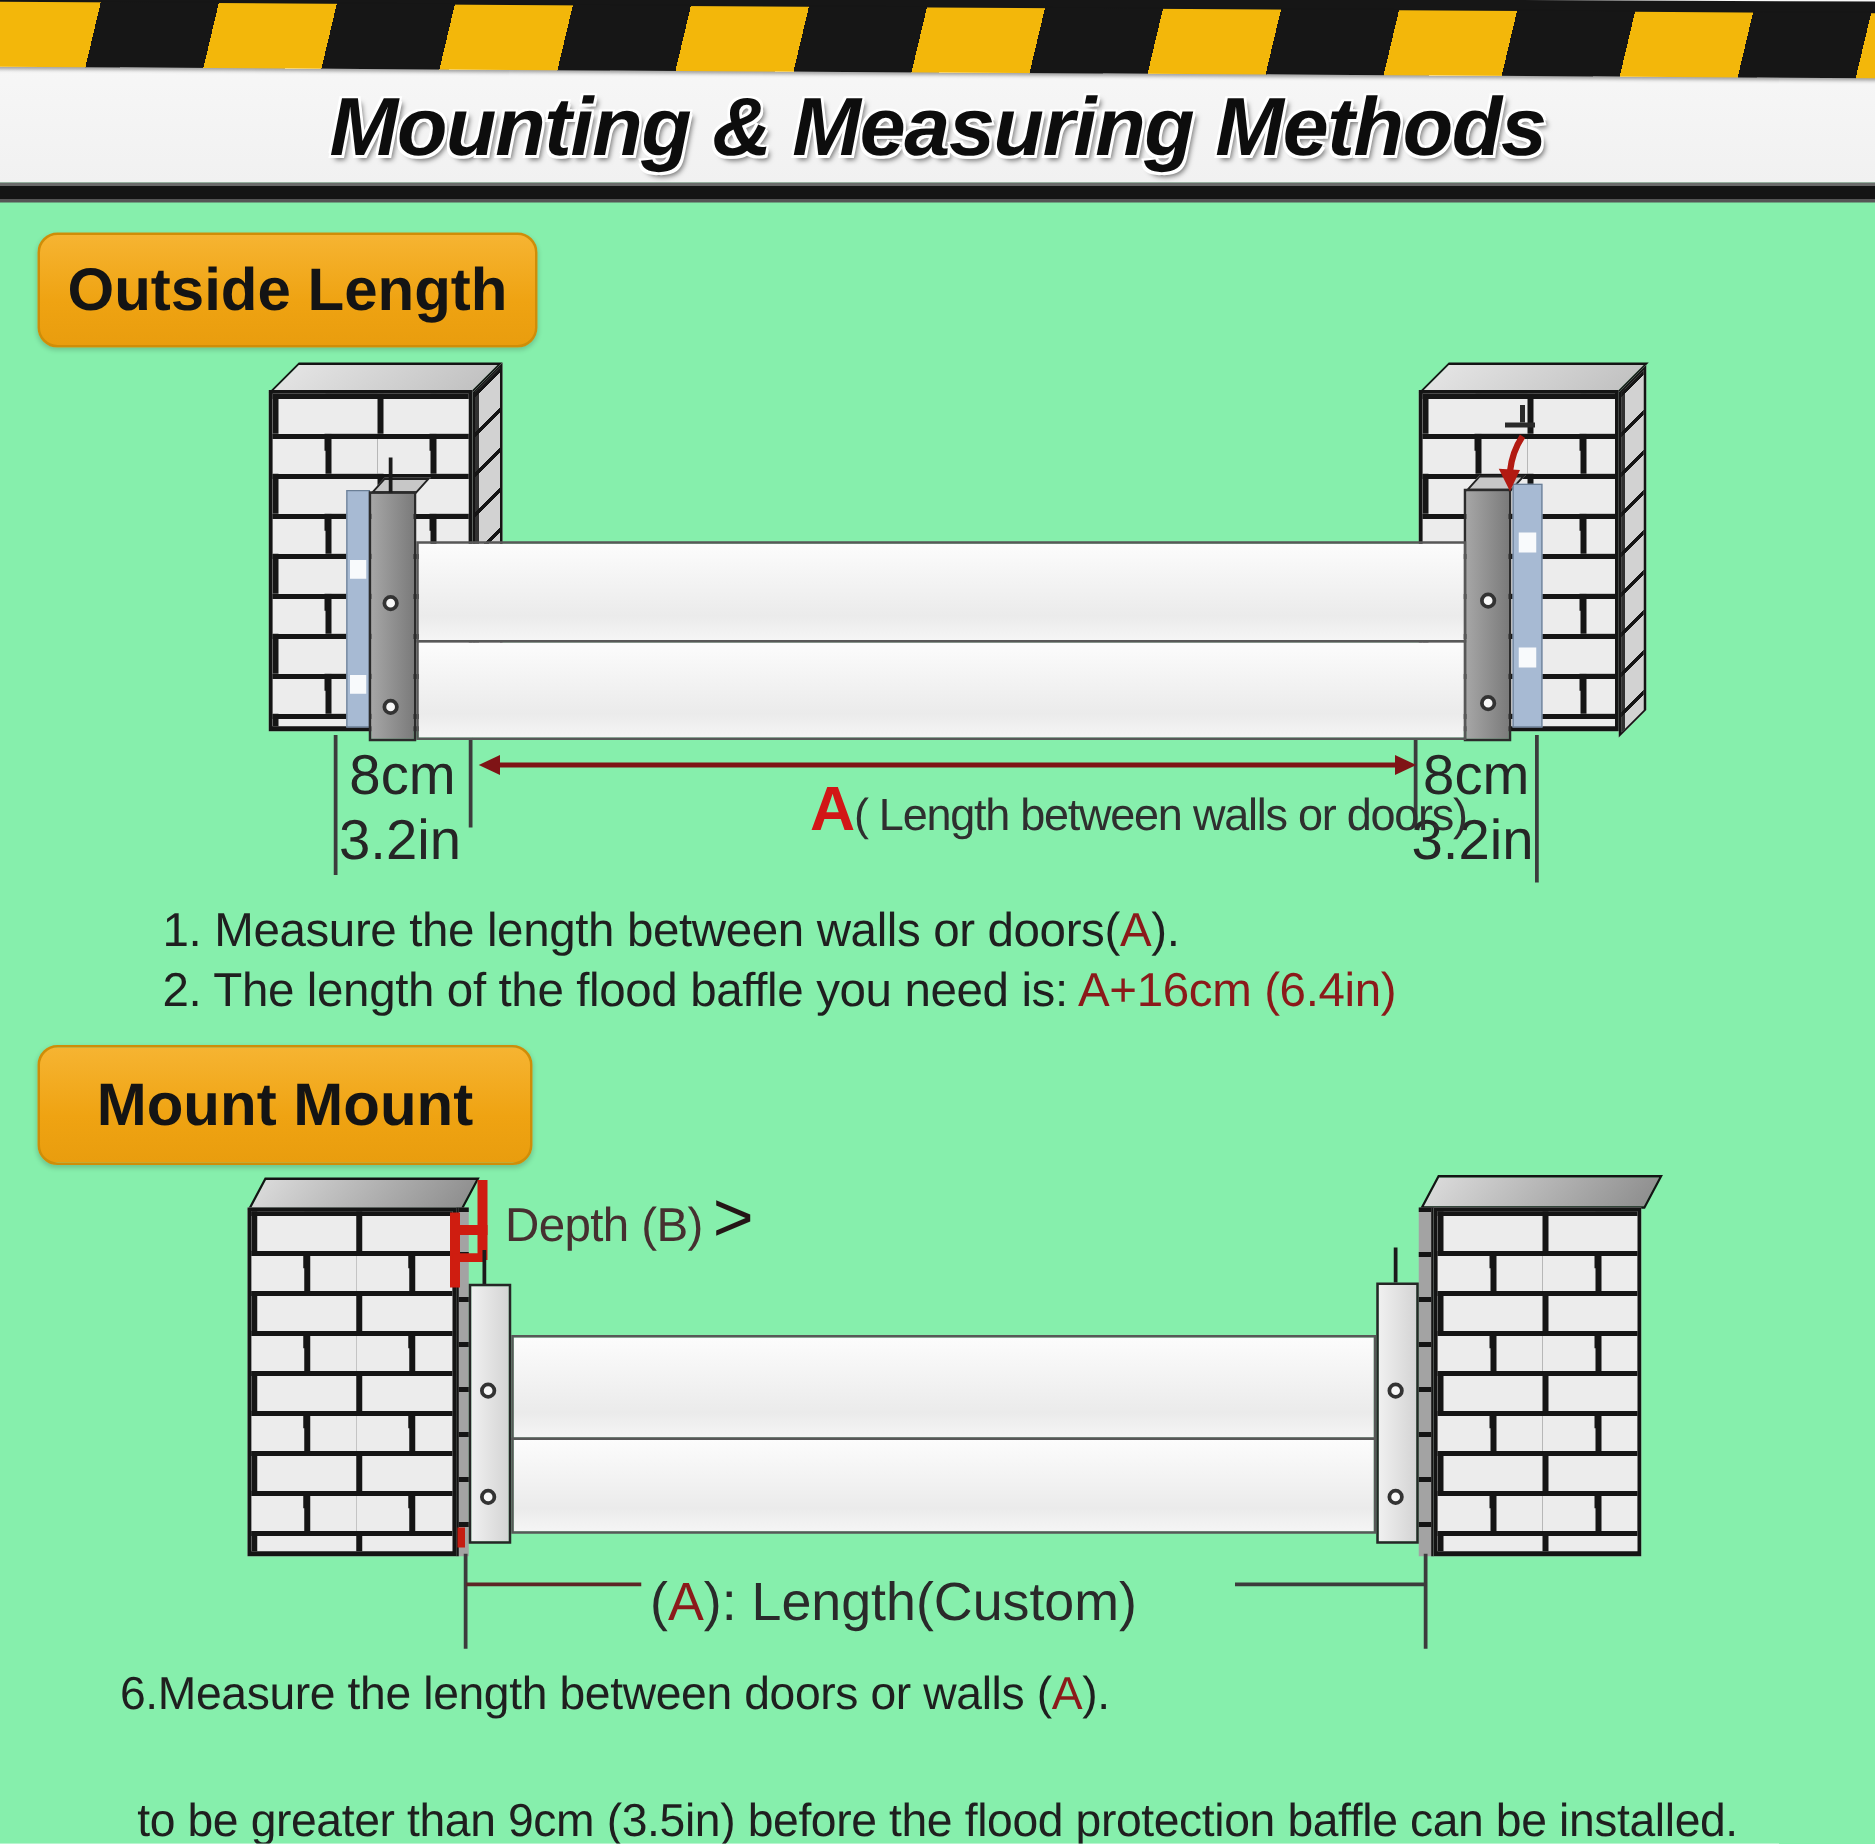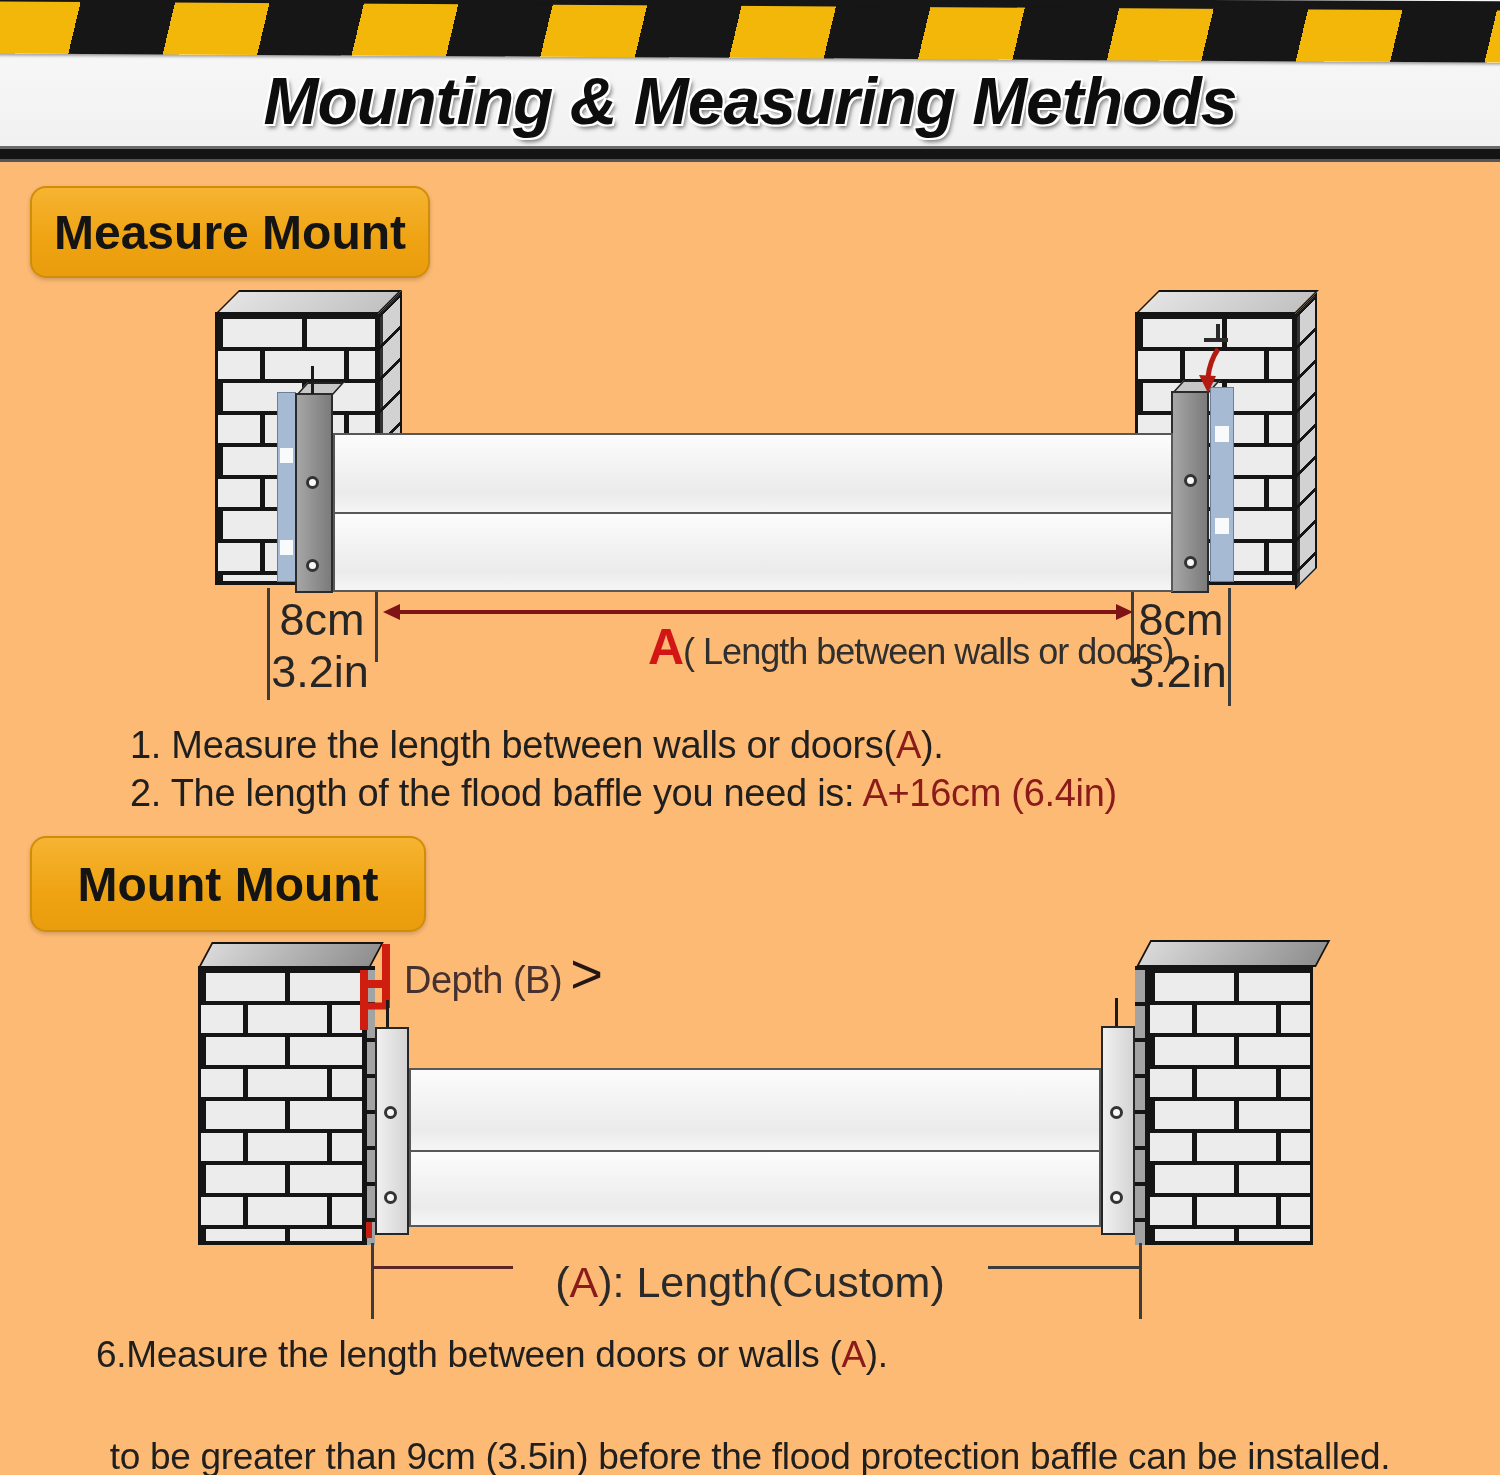--- a/index.html
+++ b/index.html
@@ -1,16 +1,16 @@
 <!DOCTYPE html>
 <html><head>
 <meta charset="utf-8">
 <style>
   html,body{margin:0;padding:0;background:#ffffff;}
-  .stage{position:relative;width:1500px;height:1475px;overflow:hidden;background:#fdba74;
+  .stage{position:relative;width:1500px;height:1475px;overflow:hidden;background:#86efac;
          font-family:"Liberation Sans",sans-serif;color:#222;}
   .abs{position:absolute;}
   .nowrap{white-space:nowrap;}
 
   
   .header-band{left:0;top:0;width:1500px;height:146px;background:linear-gradient(180deg,#fafafa,#f1f1f1);}
   .tape-back{left:-10px;top:-2px;width:1520px;height:16px;background:#161616;transform:rotate(.25deg);}
   .tape{left:-14px;top:6px;width:1528px;height:52px;transform:rotate(.35deg);
         background:repeating-linear-gradient(103deg,#f3b70a 0 92px,#161616 92px 184px);
         box-shadow:0 2px 3px rgba(0,0,0,.35);}
@@ -80,21 +80,21 @@
 
 <div class="stage">
 
   <div class="abs header-band"></div>
   <div class="abs tape-back"></div>
   <div class="abs tape"></div>
   <div class="abs main-title nowrap">Mounting &amp; Measuring Methods</div>
   <div class="abs header-bar"></div>
 
   <div class="abs badge" style="left:30px;top:186px;width:396px;height:88px;">
-    <span>Measure Mount</span>
+    <span>Outside Length</span>
   </div>
 
   <div class="abs topface" style="left:215px;top:290px;width:163px;height:24px;"></div>
   <div class="abs sideface brick-side" style="left:378px;top:314px;width:24px;height:276px;"></div>
   <div class="abs brick" style="left:215px;top:312px;width:163px;height:273px;border-bottom-width:4px;"></div>
 
   <div class="abs topface" style="left:1135px;top:290px;width:160px;height:24px;"></div>
   <div class="abs sideface brick-side" style="left:1295px;top:314px;width:22px;height:276px;"></div>
   <div class="abs brick" style="left:1135px;top:312px;width:160px;height:273px;border-bottom-width:4px;"></div>
 
@@ -183,21 +183,21 @@
   <div class="abs screw" style="left:1110px;top:1106px;"></div>
   <div class="abs screw" style="left:1110px;top:1191px;"></div>
 
   <div class="abs panel" style="left:409px;top:1068px;width:692px;height:84px;"></div>
   <div class="abs panel" style="left:409px;top:1150px;width:692px;height:77px;"></div>
 
   <div class="abs dimline" style="left:371px;top:1243px;width:3px;height:76px;"></div>
   <div class="abs dimline" style="left:1139px;top:1243px;width:3px;height:76px;"></div>
   <div class="abs" style="left:373px;top:1266px;width:140px;height:3px;background:#5d2626;"></div>
   <div class="abs dimline" style="left:988px;top:1266px;width:153px;height:3px;"></div>
-  <div class="abs nowrap" style="left:520px;top:1258px;width:460px;text-align:center;font-size:43px;color:#2a2a2a;">
+  <div class="abs nowrap" style="left:520px;top:1258px;width:460px;font-size:43px;color:#2a2a2a;">
     <span>(</span><span class="red-a">A</span><span>): Length(Custom)</span>
   </div>
 
   <div class="abs step nowrap" style="left:96px;top:1334px;font-size:37px;">
     <span>6.Measure the length between doors or walls (</span><span class="red-a">A</span><span>).</span>
   </div>
   <div class="abs center-line nowrap" style="top:1436px;">to be greater than 9cm (3.5in) before the flood protection baffle can be installed.</div>
 
 </div>
 

